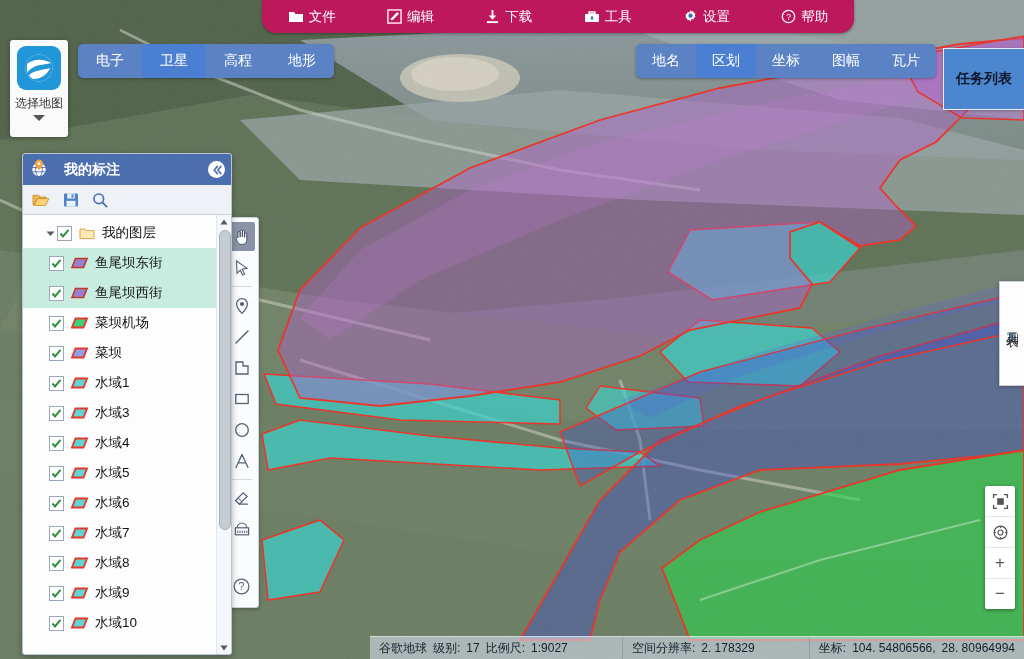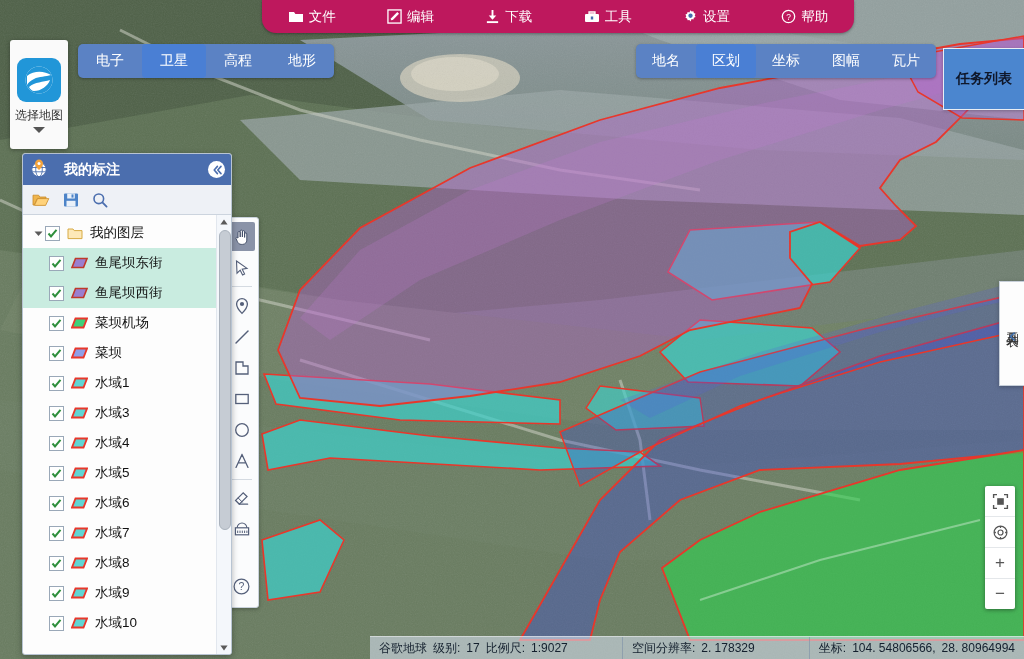--- a/index.html
+++ b/index.html
@@ -46,21 +46,21 @@
     background:#4b86cf;color:#0f172a;font-size:14px;font-weight:bold;
     display:flex;align-items:center;justify-content:center;
     border:1px solid #e9eef4;border-right:none;cursor:pointer;z-index:35;
     box-shadow:0 1px 3px rgba(0,0,0,.25);
   }
 
   
   .logo-box{
     position:absolute;left:10px;top:40px;width:58px;height:91px;
     background:#fafafa;border-radius:3px;
-    display:flex;flex-direction:column;align-items:center;padding-top:18px;
+    display:flex;flex-direction:column;align-items:center;padding-top:6px;
     box-shadow:0 1px 4px rgba(0,0,0,.35);z-index:36;
   }
   .logo-ico{width:44px;height:44px;border-radius:9px;background:#2196d8;display:flex;align-items:center;justify-content:center;}
   .logo-label{font-size:12px;color:#333;margin-top:5px;}
   .logo-caret{width:0;height:0;border-left:6px solid transparent;border-right:6px solid transparent;border-top:6px solid #555;margin-top:3px;}
 
   
   .panel{
     position:absolute;left:22px;top:153px;width:208px;height:500px;
     background:#fdfdfd;border:1px solid #b8c4d2;border-radius:3px;
@@ -71,21 +71,21 @@
   }
   .panel-title{color:#fff;font-size:14px;font-weight:bold;flex:1;}
   .collapse-btn{width:17px;height:17px;border-radius:50%;background:#fff;display:flex;align-items:center;justify-content:center;cursor:pointer;}
   .panel-tools{
     height:29px;background:#eef1f6;border-bottom:1px solid #ccd4de;
     display:flex;align-items:center;gap:13px;padding:0 9px;flex:0 0 auto;
   }
   .panel-tools .tbtn{cursor:pointer;display:flex;align-items:center;}
   .tree-wrap{flex:1;position:relative;overflow:hidden;display:flex;}
   .tree{flex:1;overflow:hidden;padding-top:3px;}
-  .row{display:flex;align-items:center;height:30px;padding-left:8px;font-size:13.5px;color:#111;cursor:pointer;white-space:nowrap;}
+  .row{display:flex;align-items:center;height:30px;padding-left:20px;font-size:13.5px;color:#111;cursor:pointer;white-space:nowrap;}
   .row.child{padding-left:26px;}
   .row.sel{background:#c9ece0;}
   .caret{width:14px;display:flex;align-items:center;justify-content:center;}
   .cb{width:13px;height:13px;border:1px solid #9aa8b8;background:#fff;margin-right:7px;display:flex;align-items:center;justify-content:center;flex:0 0 auto;}
   .sym{margin-right:7px;display:flex;align-items:center;flex:0 0 auto;}
   .foldericon{margin-right:7px;display:flex;align-items:center;}
 
   
   .vscroll{width:14px;background:#f4f7fb;border-left:1px solid #e2e7ee;position:relative;flex:0 0 auto;}
   .vs-arrow{height:13px;display:flex;align-items:center;justify-content:center;cursor:pointer;}

